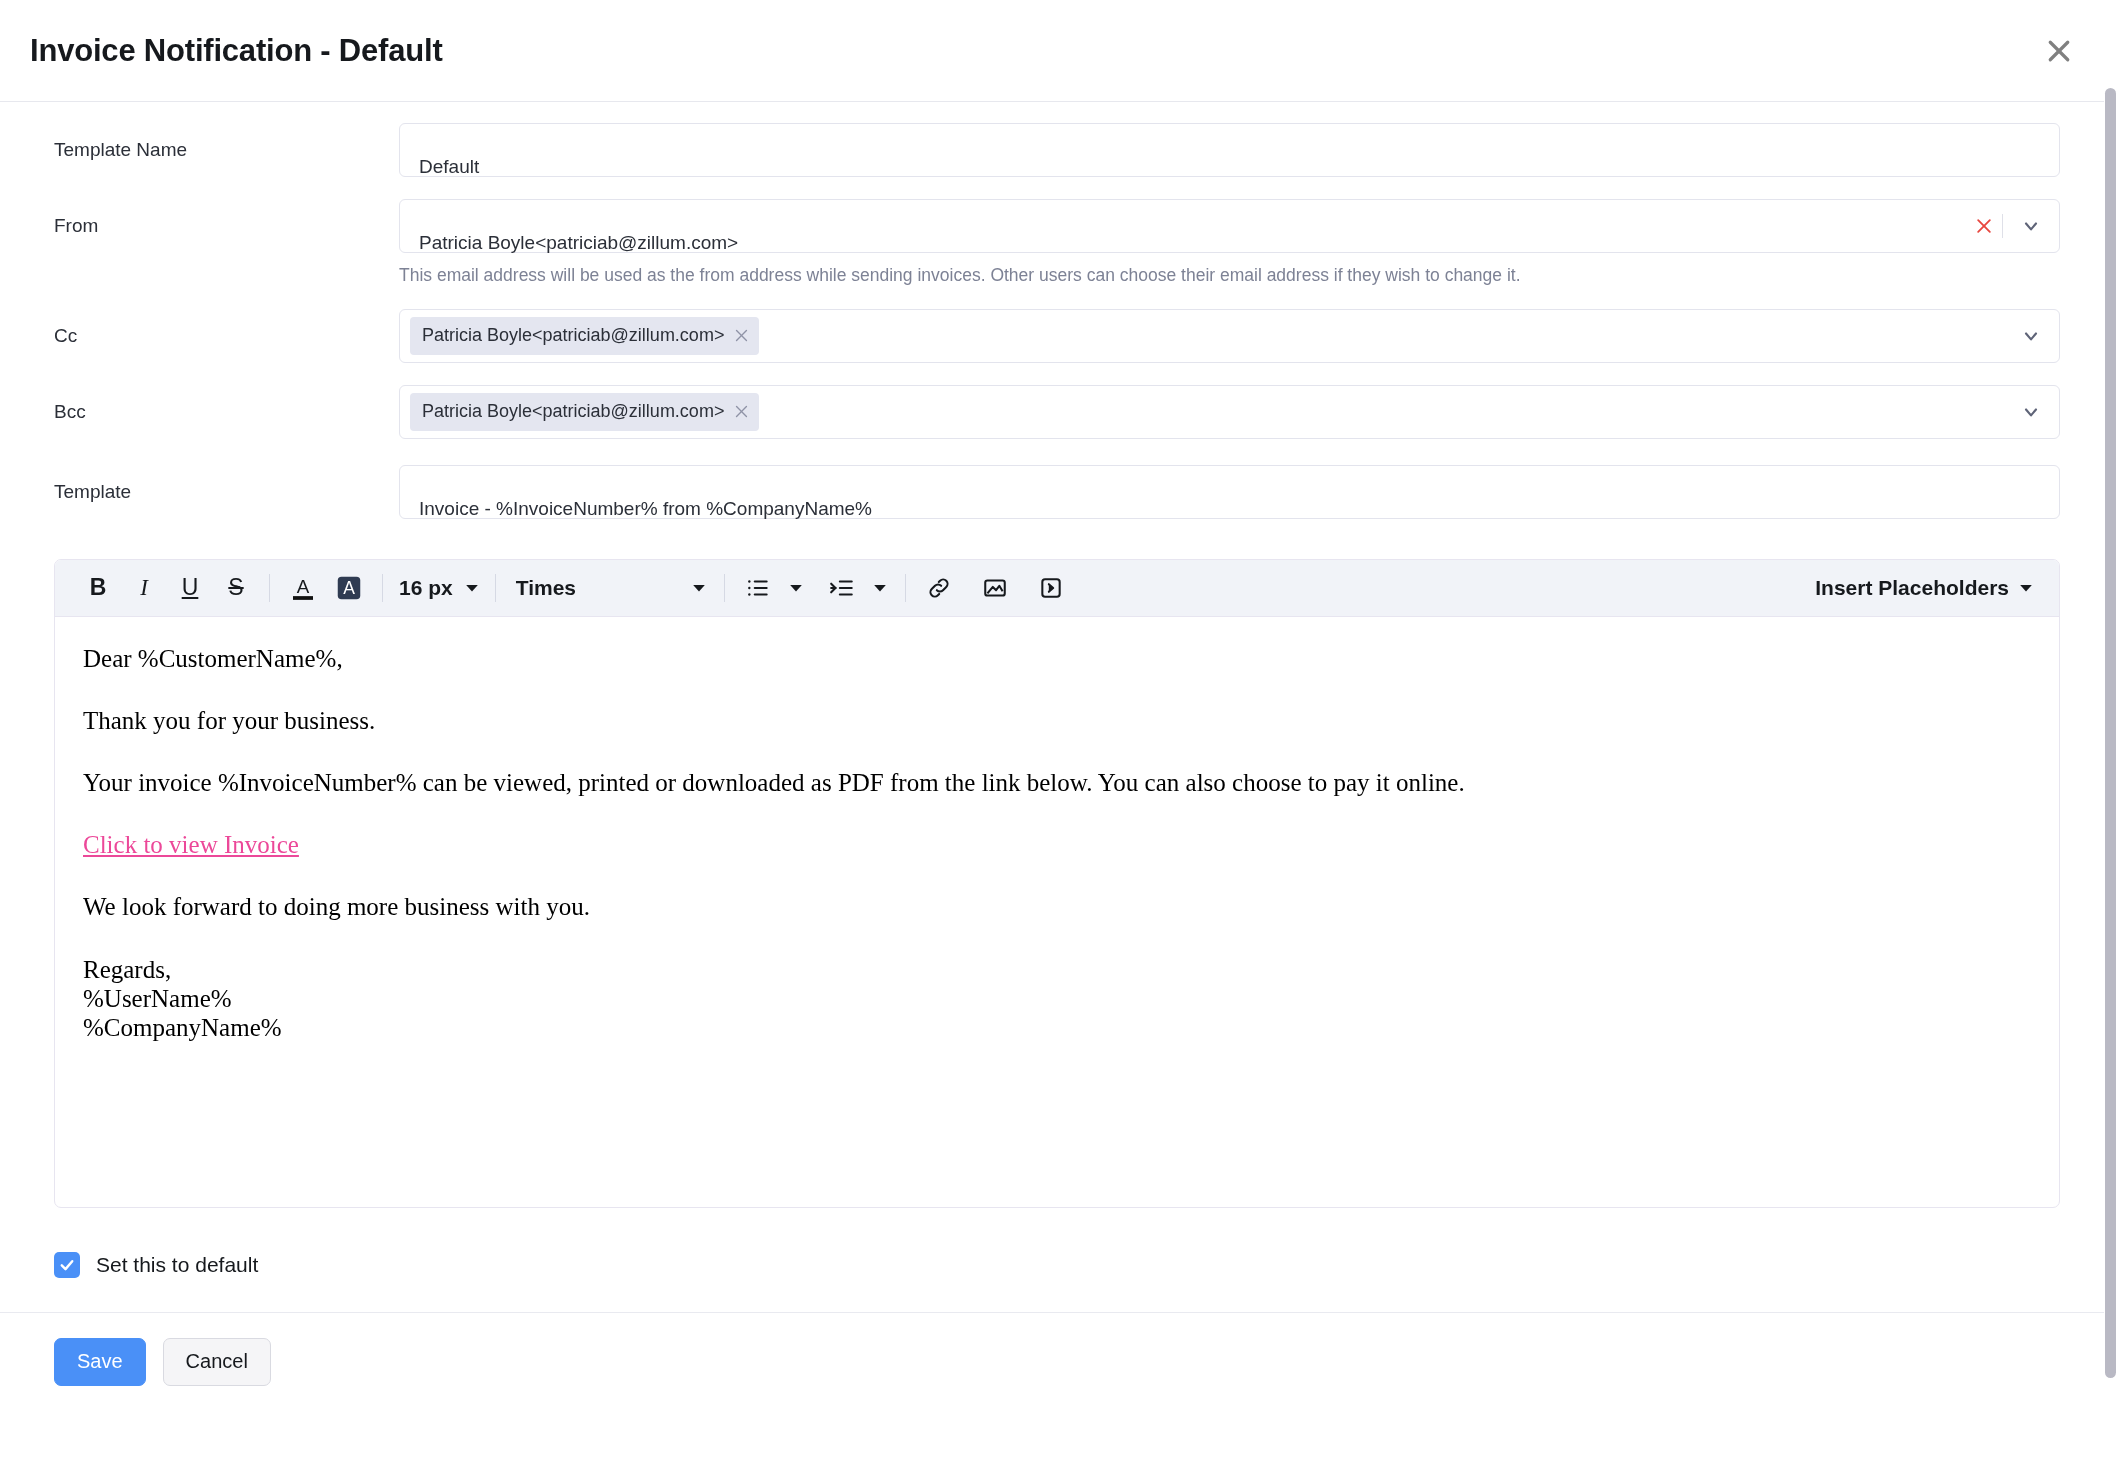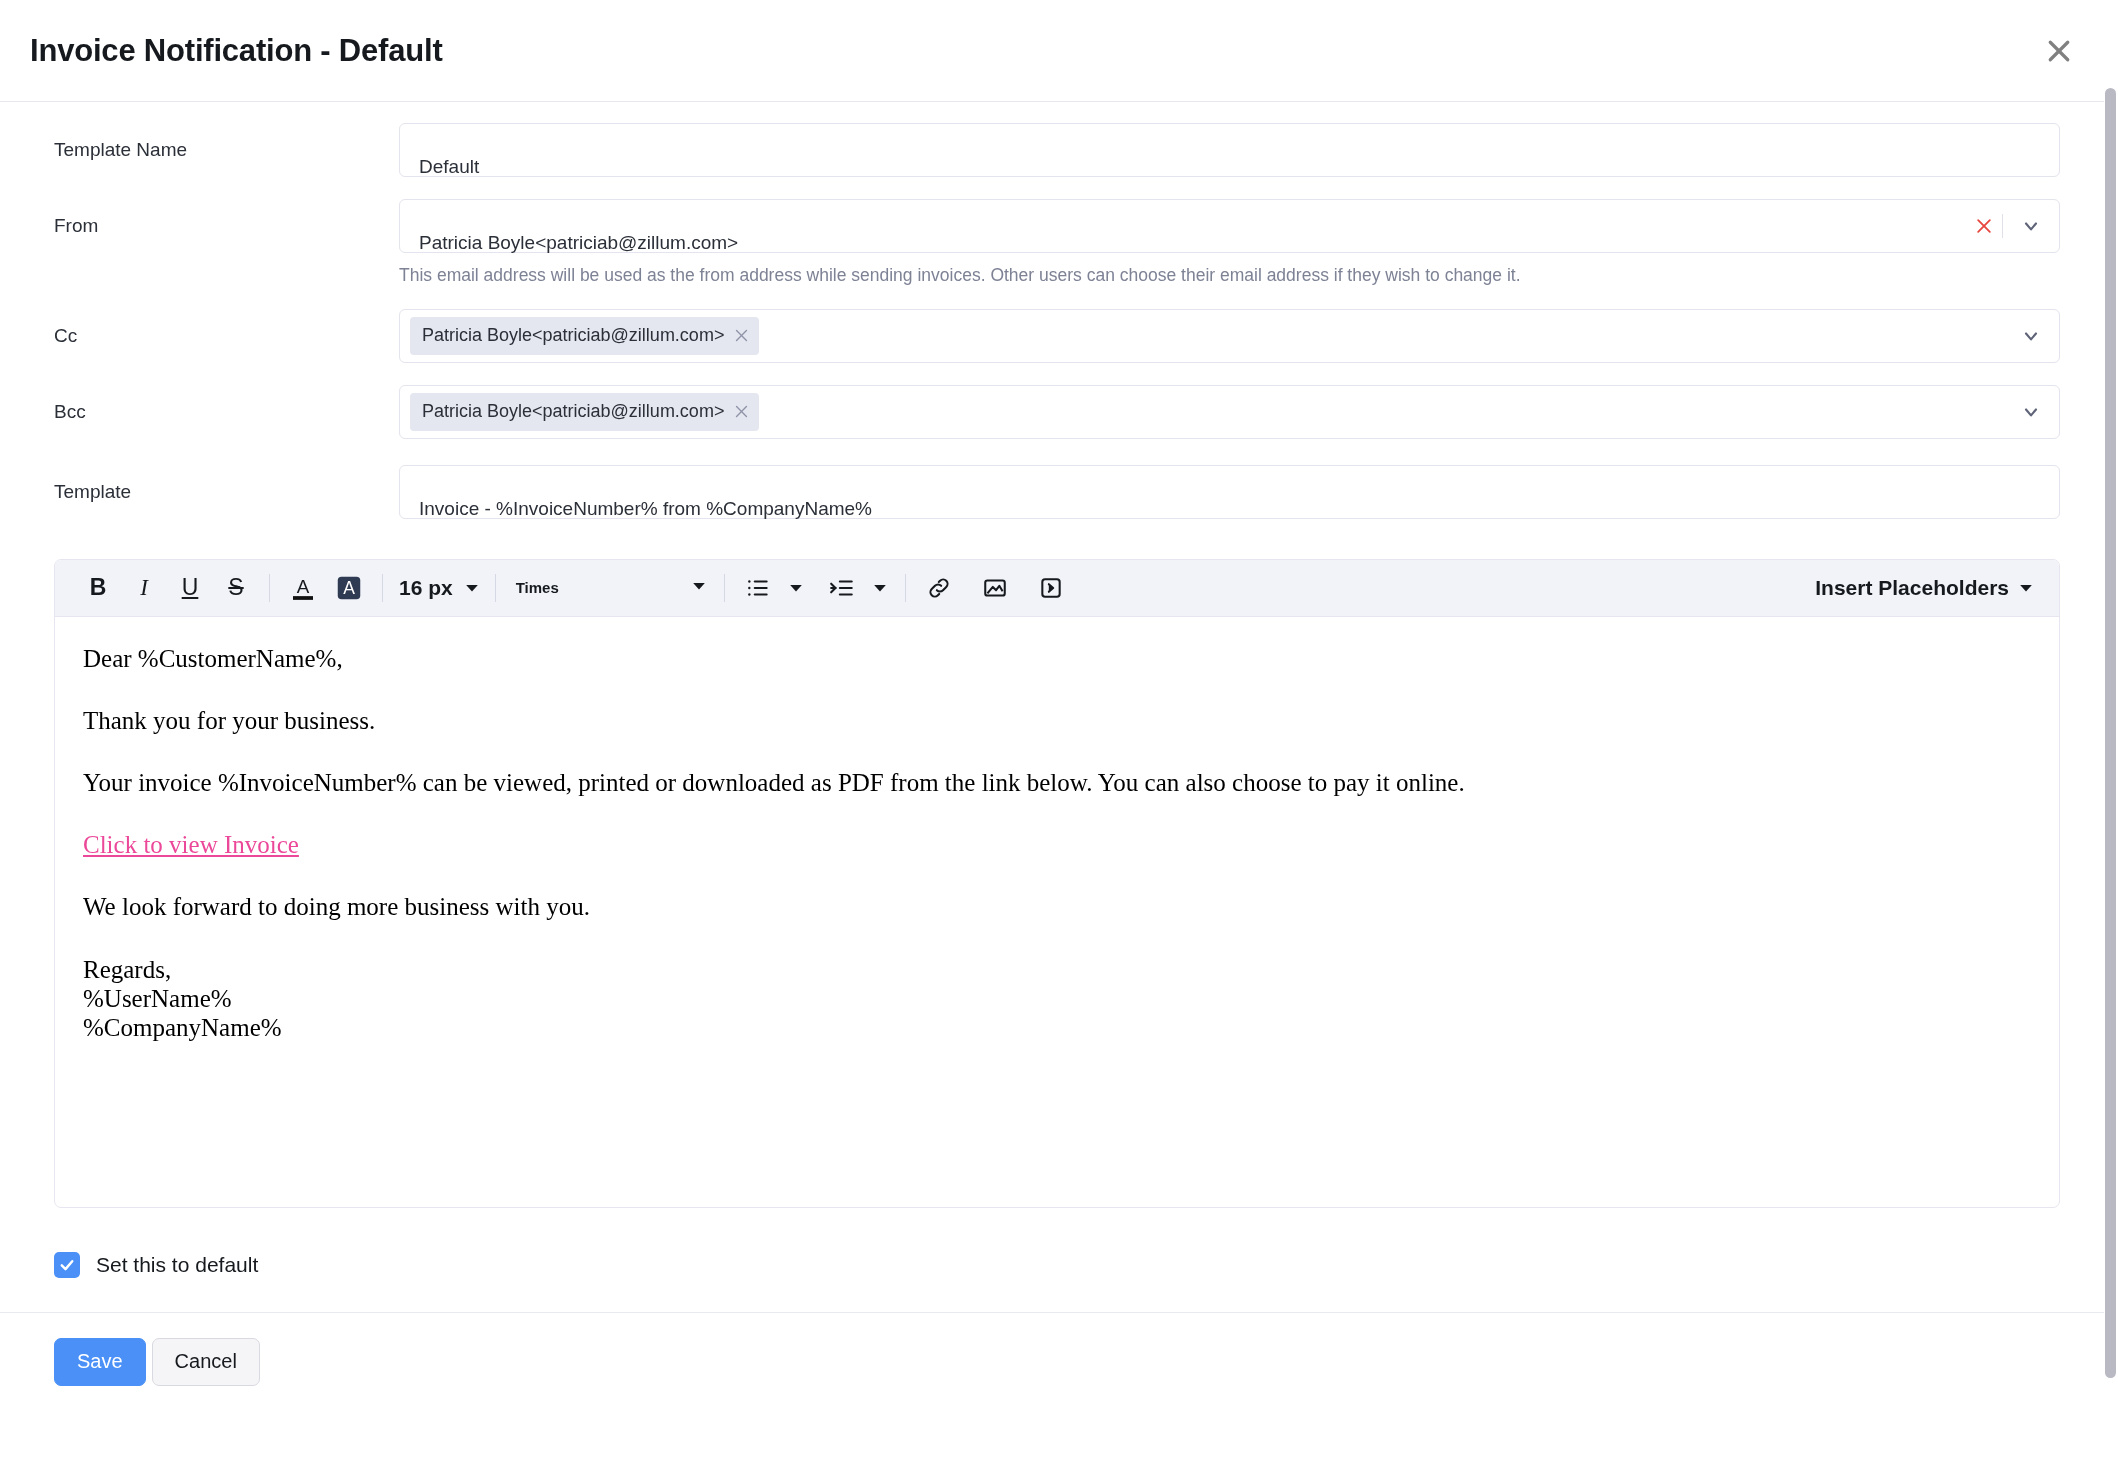--- a/index.html
+++ b/index.html
@@ -202,21 +202,21 @@
     padding: 0 6px;
   }
   .tb-select .sel-caret { margin-left: 12px; display: flex; align-items: center; }
   .tb-font {
     display: flex;
     align-items: center;
     justify-content: space-between;
     width: 208px;
     height: 46px;
     cursor: pointer;
-    font-size: 15px;
+    font-size: 21px;
     font-weight: bold;
     color: #16191d;
     padding: 0 8px 0 10px;
   }
   .tb-split {
     display: flex;
     align-items: center;
     cursor: pointer;
   }
   .tb-caret-sm {
@@ -285,21 +285,21 @@
     height: 1px;
     background: #e9eaf0;
     margin-left: -54px;
     margin-right: -58px;
   }
 
   .footer-actions {
     display: flex;
     align-items: center;
     margin-top: 25px;
-    gap: 6px;
+    gap: 17px;
   }
   .btn {
     height: 48px;
     border-radius: 7px;
     display: inline-flex;
     align-items: center;
     justify-content: center;
     font-size: 20px;
     cursor: pointer;
     padding: 0 22px;

